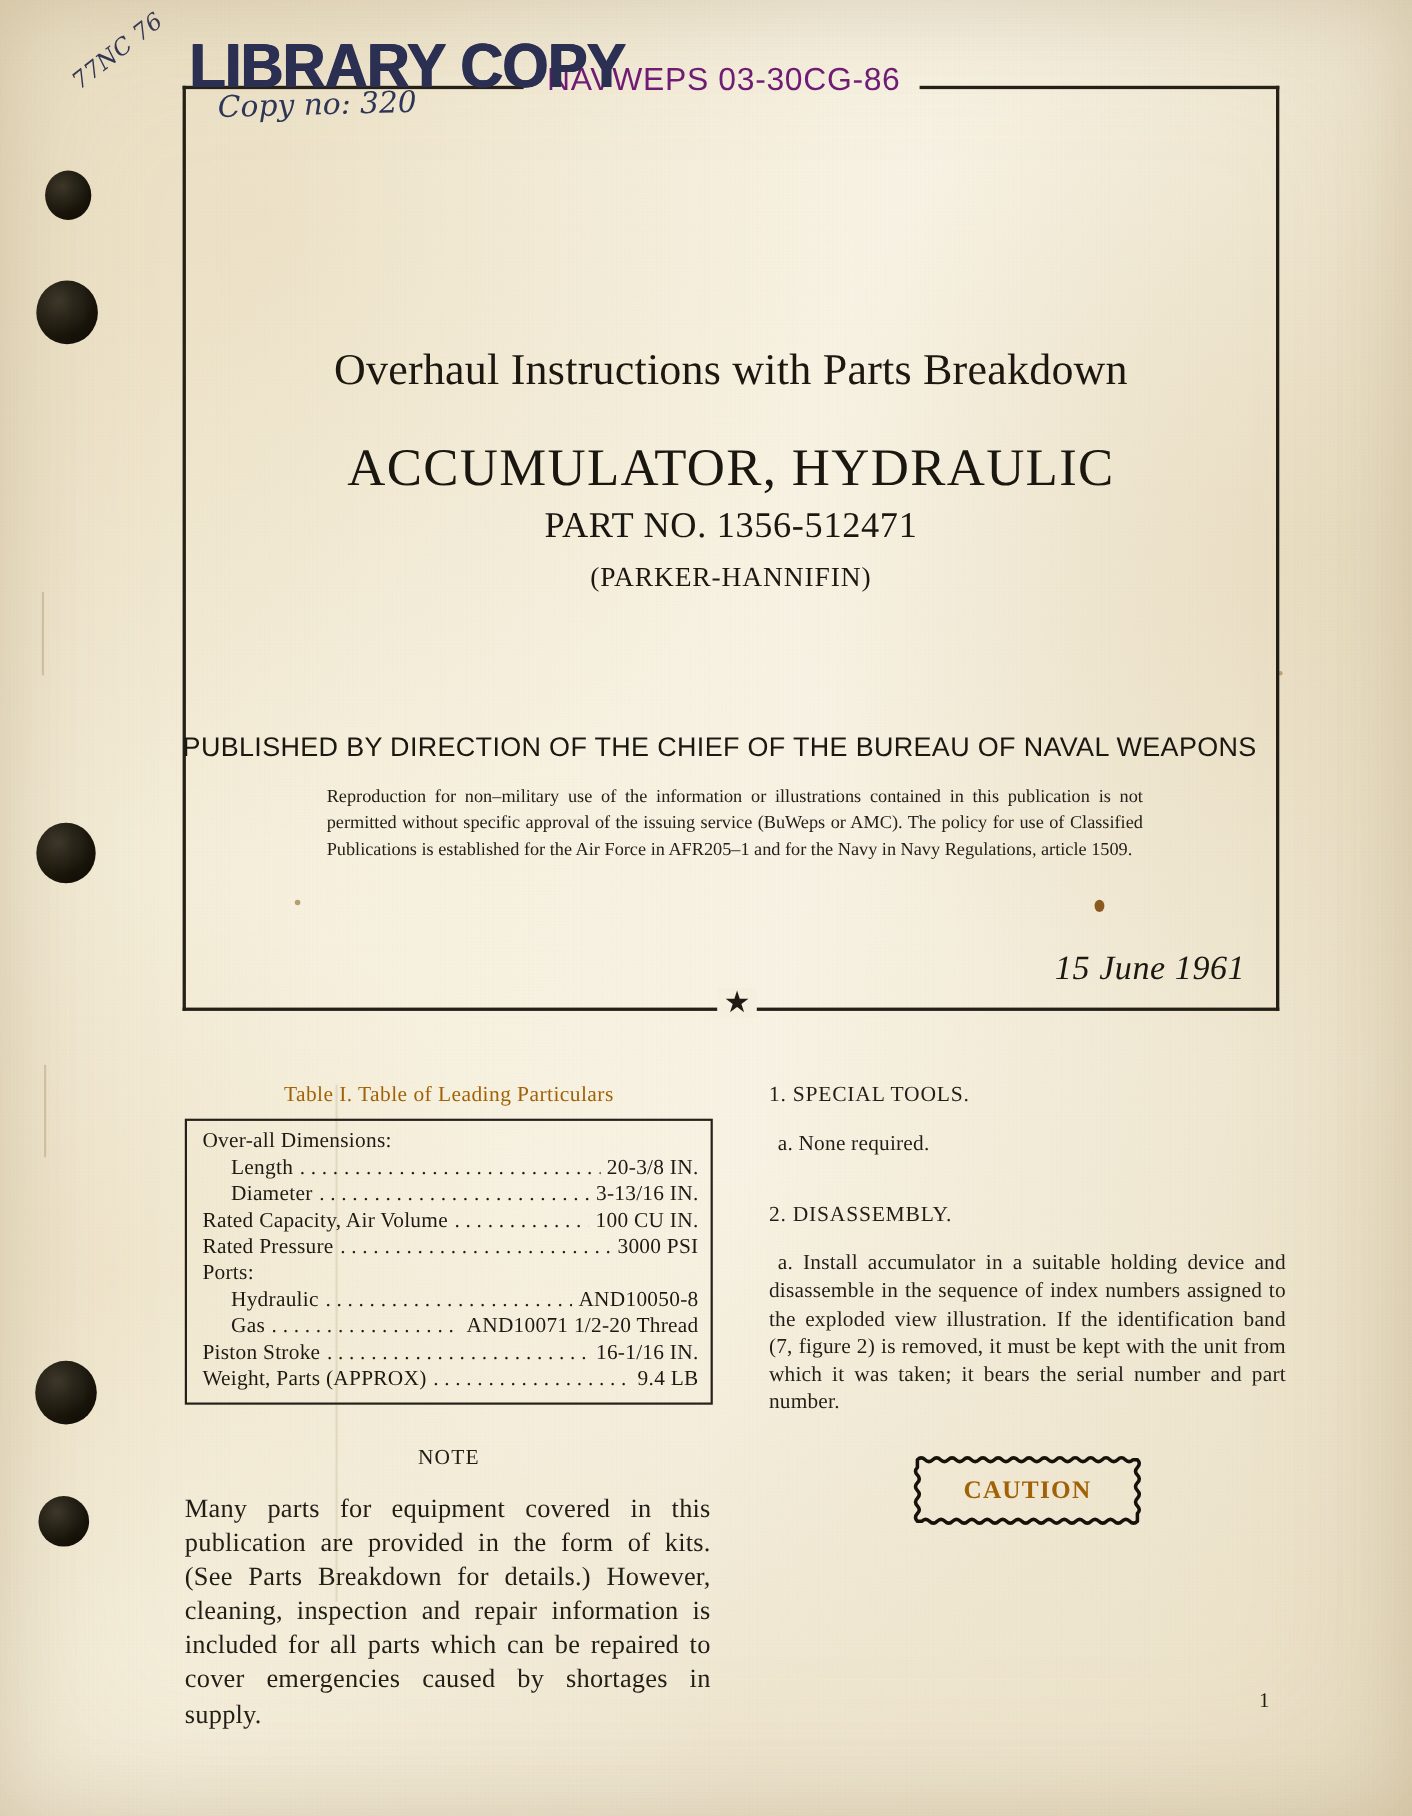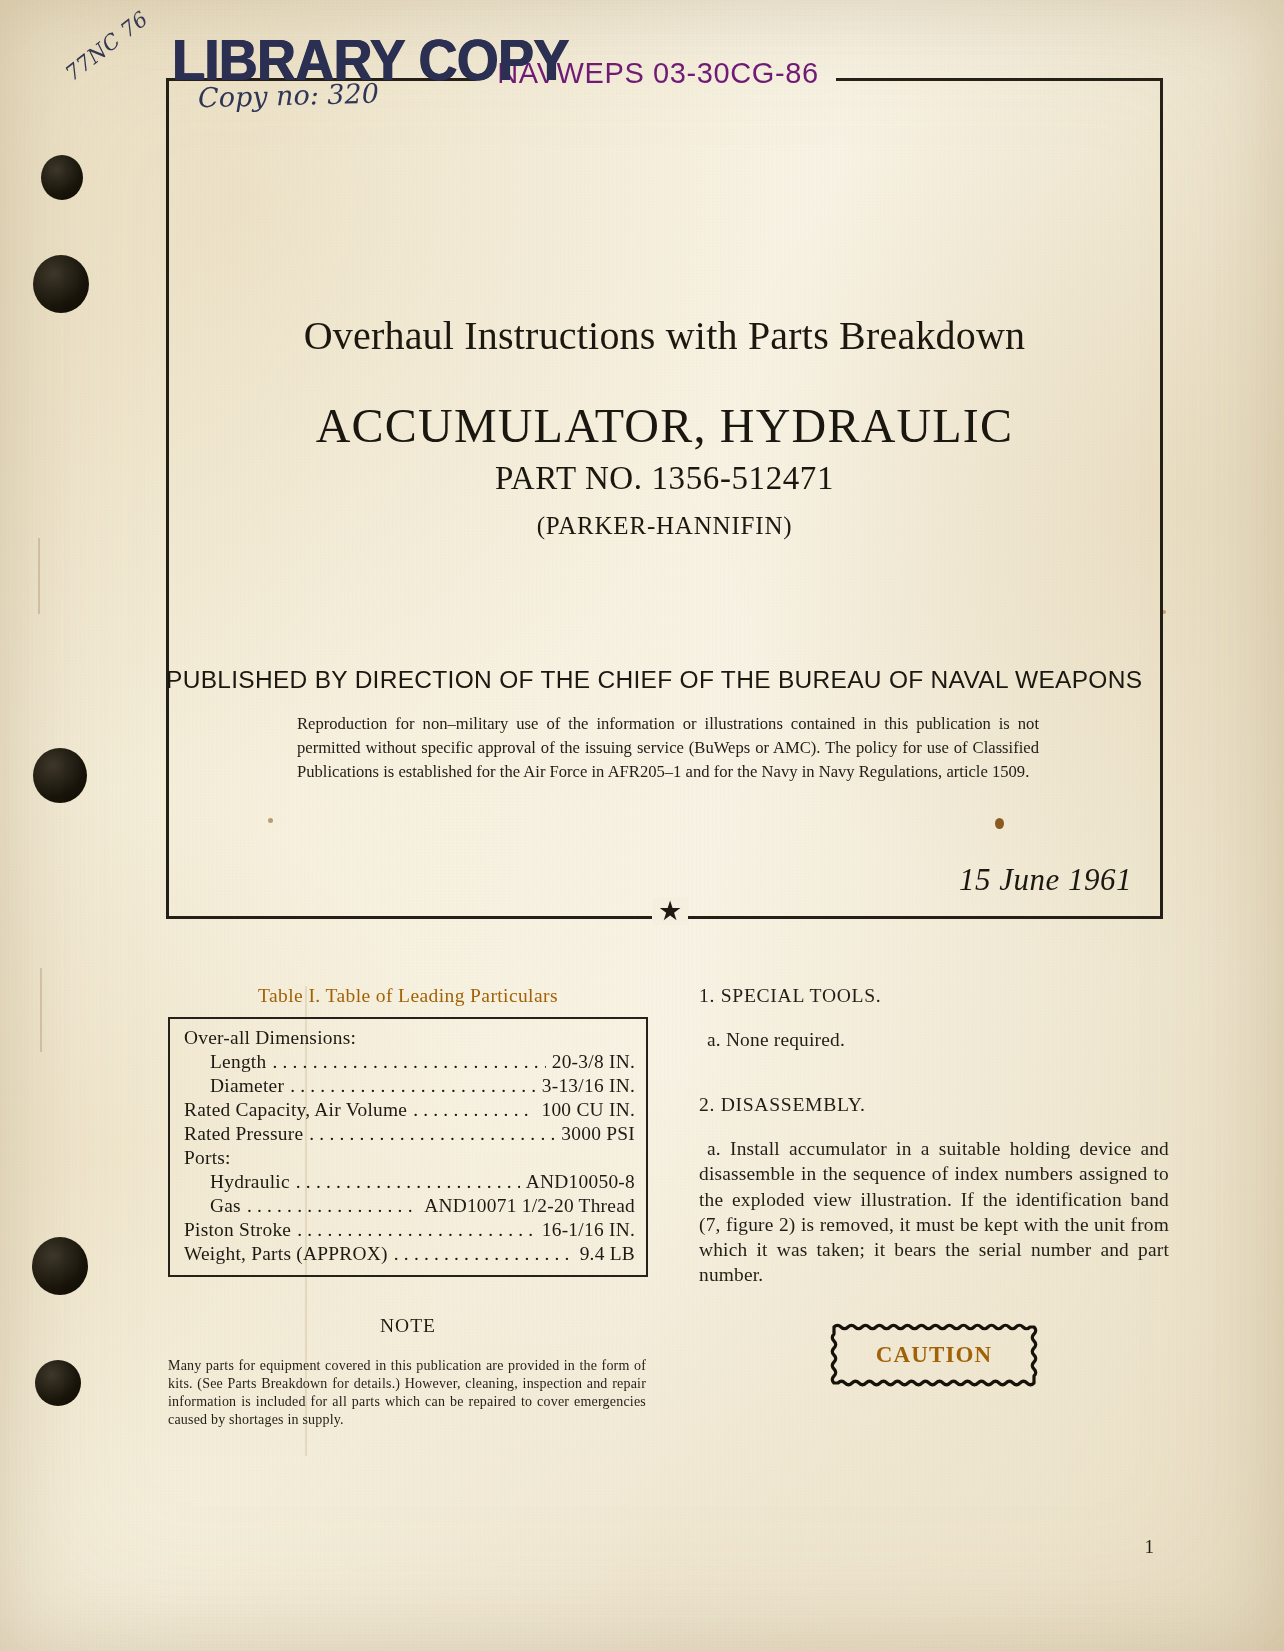--- a/index.html
+++ b/index.html
@@ -251,21 +251,21 @@
   .pval { flex: 0 0 auto; }
   .prow.plain { display: block; }
 
   #note-heading {
     text-align: center;
     font-size: 19.5px;
     letter-spacing: 1px;
     margin: 38px 0 20px 0;
   }
   #note-body {
-    font-size: 14px;
+    font-size: 24px;
     line-height: 1.30;
     text-align: justify;
     letter-spacing: .2px;
     padding-right: 2px;
   }
 
   .sec-heading {
     font-size: 19.6px;
     letter-spacing: .7px;
     margin: 0 0 20px 0;

